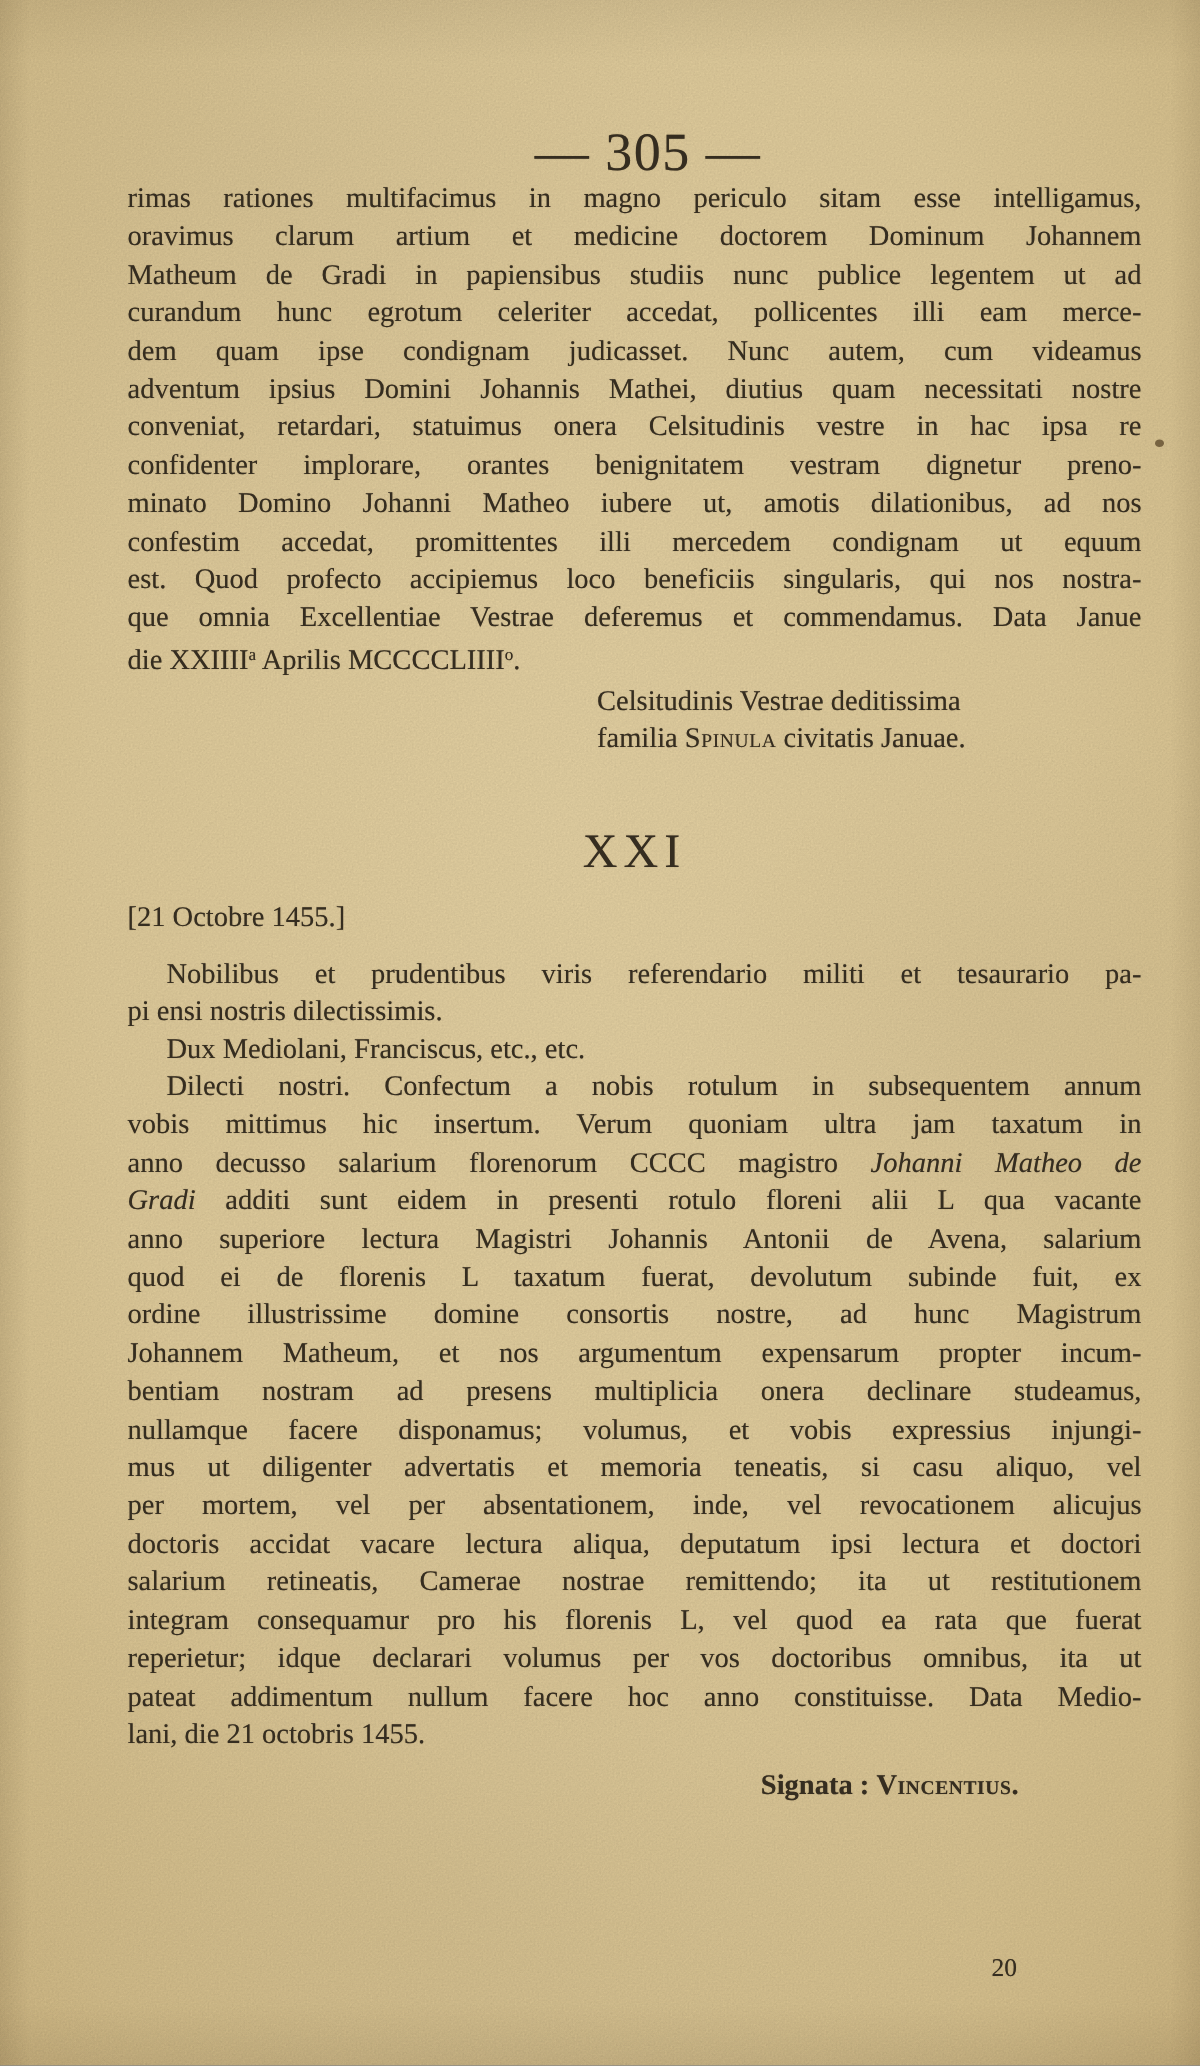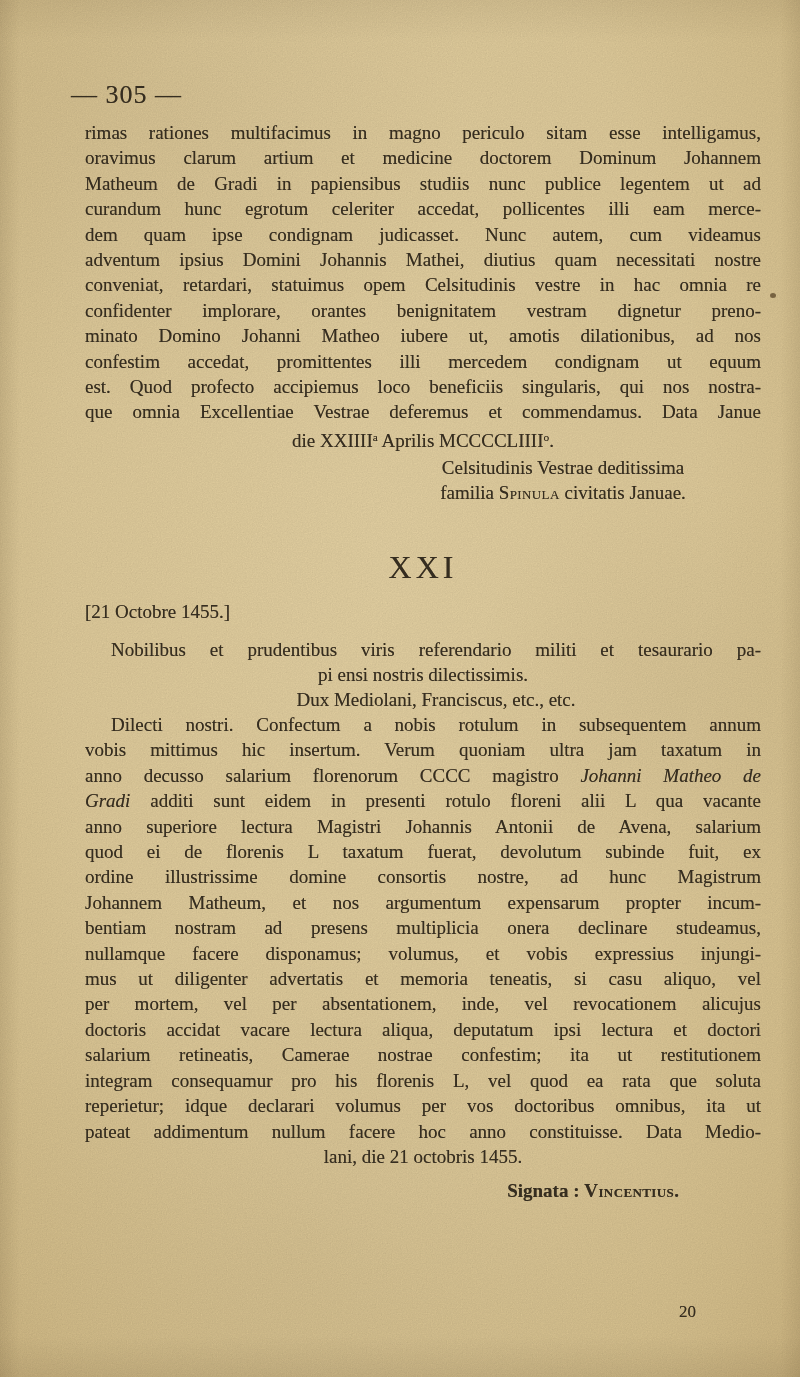--- a/index.html
+++ b/index.html
@@ -11,46 +11,46 @@
       radial-gradient(circle at 20% 8%,  rgba(110,85,45,0.06), rgba(0,0,0,0) 22%),
       radial-gradient(circle at 85% 50%, rgba(110,85,45,0.05), rgba(0,0,0,0) 22%),
       radial-gradient(circle at 38% 92%, rgba(110,85,45,0.06), rgba(0,0,0,0) 26%),
       linear-gradient(90deg, rgba(85,65,35,0.12) 0%, rgba(0,0,0,0) 2.5%, rgba(0,0,0,0) 97.5%, rgba(85,65,35,0.10) 100%),
       linear-gradient(0deg,  rgba(85,65,35,0.10) 0%, rgba(0,0,0,0) 3%,  rgba(0,0,0,0) 97%,  rgba(85,65,35,0.08) 100%),
       radial-gradient(ellipse at 48% 40%, #ecd8a8 0%, #e7d2a0 55%, #ddc691 85%, #d5bc86 100%);
   }
   .grain { position:absolute; left:0; top:0; pointer-events:none; }
   .page * { box-sizing:border-box; }
   .block { position:absolute; left:85px; width:676px; }
-  .line { font-size:19px; line-height:25.4px; text-align:center;
+  .line { font-size:19px; line-height:25.4px; text-align:left;
           text-shadow:0 0 0.5px rgba(60,45,25,0.55); }
   .just  { text-align:justify; text-align-last:justify; }
   .indent-first .line:first-child { text-indent:26px; }
   .italic { font-style:italic; }
   .smallcaps { font-variant:small-caps; letter-spacing:0.4px; }
   .sup { font-size:0.6em; vertical-align:0.55em; }
-  .folio { position:absolute; left:71px; width:676px; top:80px; text-align:left;
-           font-size:26px; letter-spacing:1px;
+  .folio { position:absolute; left:94px; width:676px; top:80px; text-align:center;
+           font-size:36px; letter-spacing:1px;
            text-shadow:0 0 0.5px rgba(60,45,25,0.55); }
   .pa { top:120px; }
   .closing { position:absolute; left:398px; top:455px; width:330px; }
   .heading { position:absolute; left:85px; width:676px; top:549px; text-align:center;
              font-size:32px; letter-spacing:4px;
              text-shadow:0 0 0.5px rgba(60,45,25,0.55); }
   .dateline { position:absolute; left:85px; width:676px; top:601px; text-align:left;
               padding-right:61px; font-size:19px;
               text-shadow:0 0 0.5px rgba(60,45,25,0.55); }
   .pb { top:637px; }
   .pc { top:687px; }
   .pd { top:712px; }
   .signature { position:absolute; left:85px; width:676px; top:1178px; text-align:right;
                padding-right:82px; }
   .signature .line { text-align:right;font-weight:bold; }
   .sig-mark { position:absolute; left:661px; top:1302px; font-size:17px;
-              text-shadow:0 0 0.5px rgba(60,45,25,0.55);margin-left:18px; }
+              text-shadow:0 0 0.5px rgba(60,45,25,0.55); }
   .ink-dot { position:absolute; left:770px; top:293px; width:6px; height:5px;
              border-radius:50%; background:rgba(90,70,40,0.75); }
 </style>
 </head>
 <body>
 
 <div class="page">
 
   <svg class="grain" width="800" height="1377" aria-hidden="true">
     <filter id="paperNoise">
@@ -62,21 +62,21 @@
 
   <div class="folio">— 305 —</div>
 
   <div class="block pa">
       <div class="line just">rimas rationes multifacimus in magno periculo sitam esse intelligamus,</div>
       <div class="line just">oravimus clarum artium et medicine doctorem Dominum Johannem</div>
       <div class="line just">Matheum de Gradi in papiensibus studiis nunc publice legentem ut ad</div>
       <div class="line just">curandum hunc egrotum celeriter accedat, pollicentes illi eam merce-</div>
       <div class="line just">dem quam ipse condignam judicasset. Nunc autem, cum videamus</div>
       <div class="line just">adventum ipsius Domini Johannis Mathei, diutius quam necessitati nostre</div>
-      <div class="line just">conveniat, retardari, statuimus opem Celsitudinis vestre in hac omnia re</div>
+      <div class="line just">conveniat, retardari, statuimus onera Celsitudinis vestre in hac ipsa re</div>
       <div class="line just">confidenter implorare, orantes benignitatem vestram dignetur preno-</div>
       <div class="line just">minato Domino Johanni Matheo iubere ut, amotis dilationibus, ad nos</div>
       <div class="line just">confestim accedat, promittentes illi mercedem condignam ut equum</div>
       <div class="line just">est. Quod profecto accipiemus loco beneficiis singularis, qui nos nostra-</div>
       <div class="line just">que omnia Excellentiae Vestrae deferemus et commendamus. Data Janue</div>
       <div class="line">die XXIIII<span class="sup">a</span> Aprilis MCCCCLIIII<span class="sup">o</span>.</div>
     </div>
 
   <div class="closing">
       <div class="line">Celsitudinis Vestrae deditissima</div>
@@ -103,22 +103,22 @@
       <div class="line just"><span class="italic">Gradi</span> additi sunt eidem in presenti rotulo floreni alii L qua vacante</div>
       <div class="line just">anno superiore lectura Magistri Johannis Antonii de Avena, salarium</div>
       <div class="line just">quod ei de florenis L taxatum fuerat, devolutum subinde fuit, ex</div>
       <div class="line just">ordine illustrissime domine consortis nostre, ad hunc Magistrum</div>
       <div class="line just">Johannem Matheum, et nos argumentum expensarum propter incum-</div>
       <div class="line just">bentiam nostram ad presens multiplicia onera declinare studeamus,</div>
       <div class="line just">nullamque facere disponamus; volumus, et vobis expressius injungi-</div>
       <div class="line just">mus ut diligenter advertatis et memoria teneatis, si casu aliquo, vel</div>
       <div class="line just">per mortem, vel per absentationem, inde, vel revocationem alicujus</div>
       <div class="line just">doctoris accidat vacare lectura aliqua, deputatum ipsi lectura et doctori</div>
-      <div class="line just">salarium retineatis, Camerae nostrae confestim; ita ut restitutionem</div>
-      <div class="line just">integram consequamur pro his florenis L, vel quod ea rata que soluta</div>
+      <div class="line just">salarium retineatis, Camerae nostrae remittendo; ita ut restitutionem</div>
+      <div class="line just">integram consequamur pro his florenis L, vel quod ea rata que fuerat</div>
       <div class="line just">reperietur; idque declarari volumus per vos doctoribus omnibus, ita ut</div>
       <div class="line just">pateat addimentum nullum facere hoc anno constituisse. Data Medio-</div>
       <div class="line">lani, die 21 octobris 1455.</div>
     </div>
 
   <div class="signature">
       <div class="line">Signata : <span class="smallcaps">Vincentius</span>.</div>
     </div>
 
   <div class="sig-mark">20</div>

